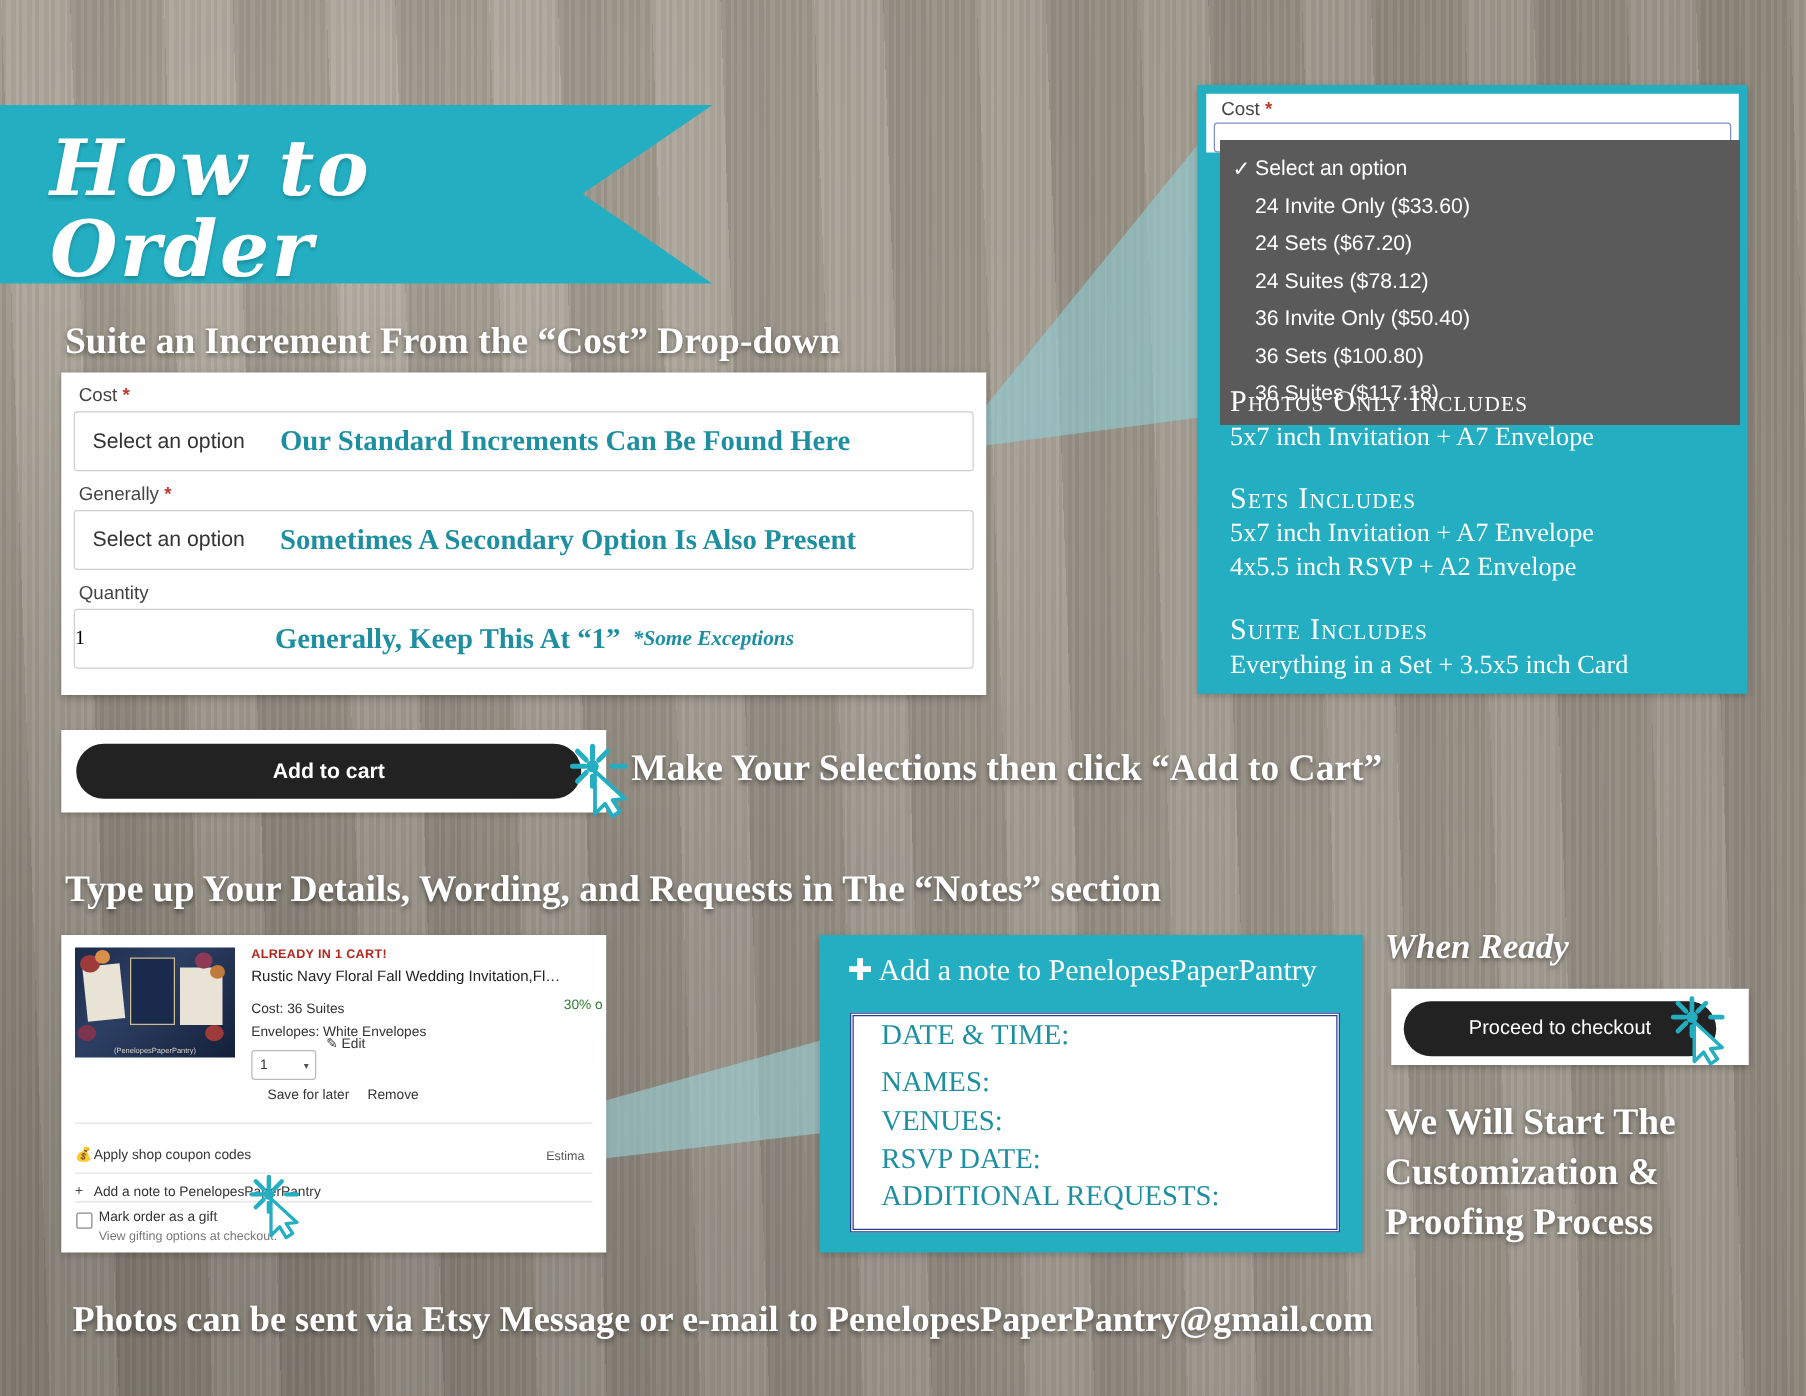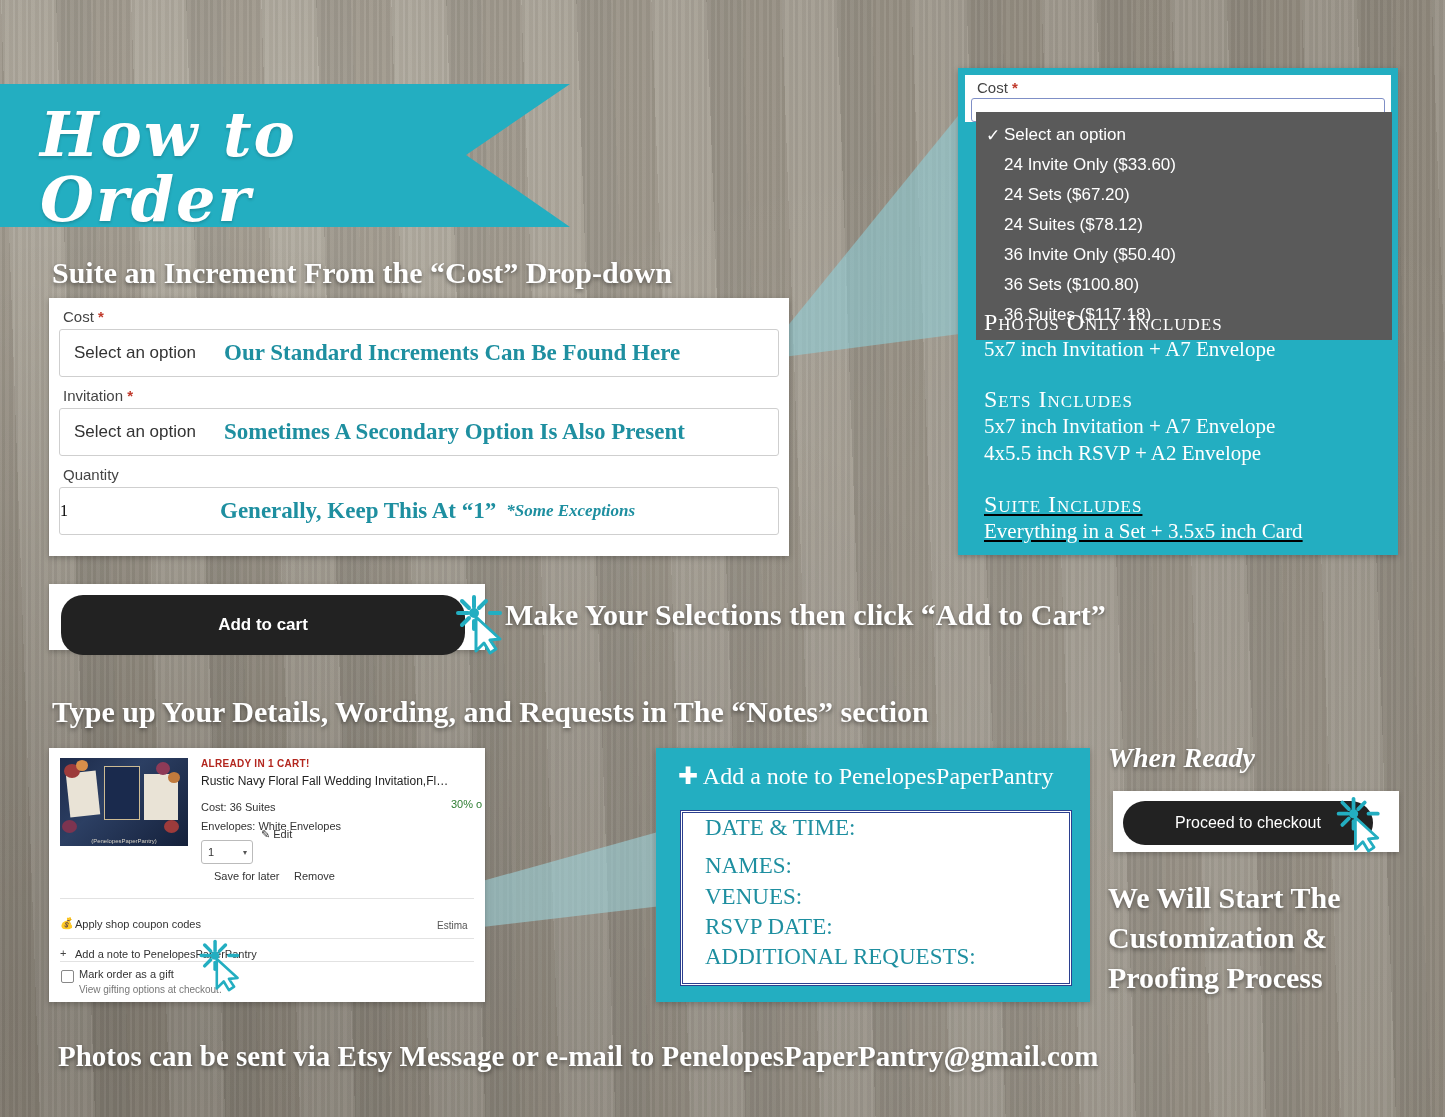--- a/index.html
+++ b/index.html
@@ -113,21 +113,21 @@
     letter-spacing:1px;font-variant:small-caps;
   }
   .teal-body{color:#ffffff;font-family:"Liberation Serif", serif;font-size:21px;line-height:1.3;}
 
   
   #cart-card{
     left:49px;top:584px;width:436px;height:66px;background:#ffffff;
     box-shadow:0 2px 5px rgba(0,0,0,0.22);
   }
   #cart-btn{
-    position:absolute;left:12px;top:11px;width:404px;height:60px;border-radius:22px;
+    position:absolute;left:12px;top:11px;width:404px;height:44px;border-radius:22px;
     background:#222222;color:#fff;display:flex;align-items:center;justify-content:center;
     font-family:"Liberation Sans", sans-serif;font-size:17px;font-weight:bold;
   }
 
   
   #checkout-card{
     left:1113px;top:791px;width:286px;height:61px;background:#ffffff;
     box-shadow:0 2px 5px rgba(0,0,0,0.22);
   }
   #checkout-btn{
@@ -221,21 +221,21 @@
 <div class="layer" id="form-card">
   <div class="field-label">
     <span>Cost</span> <span class="req">*</span>
   </div>
   <div class="select-box">
     <span class="val">Select an option</span>
     <span class="annot">Our Standard Increments Can Be Found Here</span>
   </div>
 
   <div class="field-label">
-    <span>Invitation</span> <span class="req">*</span>
+    <span>Generally</span> <span class="req">*</span>
   </div>
   <div class="select-box">
     <span class="val">Select an option</span>
     <span class="annot">Sometimes A Secondary Option Is Also Present</span>
   </div>
 
   <div class="field-label">Quantity</div>
   <div class="qty-box">
     <span class="val" style="min-width:160px">1</span>
     <span class="annot">Generally, Keep This At “1”</span>
@@ -262,21 +262,21 @@
 
   <div style="position:absolute;left:26px;top:241px;">
     <div class="teal-head">Photos Only Includes</div>
     <div class="teal-body">5x7 inch Invitation + A7 Envelope</div>
   </div>
   <div style="position:absolute;left:26px;top:318px;">
     <div class="teal-head">Sets Includes</div>
     <div class="teal-body">5x7 inch Invitation + A7 Envelope</div>
     <div class="teal-body">4x5.5 inch RSVP + A2 Envelope</div>
   </div>
-  <div style="position:absolute;left:26px;top:423px;text-decoration:underline;">
+  <div style="position:absolute;left:26px;top:423px;">
     <div class="teal-head">Suite Includes</div>
     <div class="teal-body">Everything in a Set + 3.5x5 inch Card</div>
   </div>
 </div>
 
 <div class="layer" id="cart-card">
   <div id="cart-btn">Add to cart</div>
 </div>
 <div class="cursor" style="left:452px;top:593px;">
   <svg width="60" height="62" viewBox="0 0 60 62">

